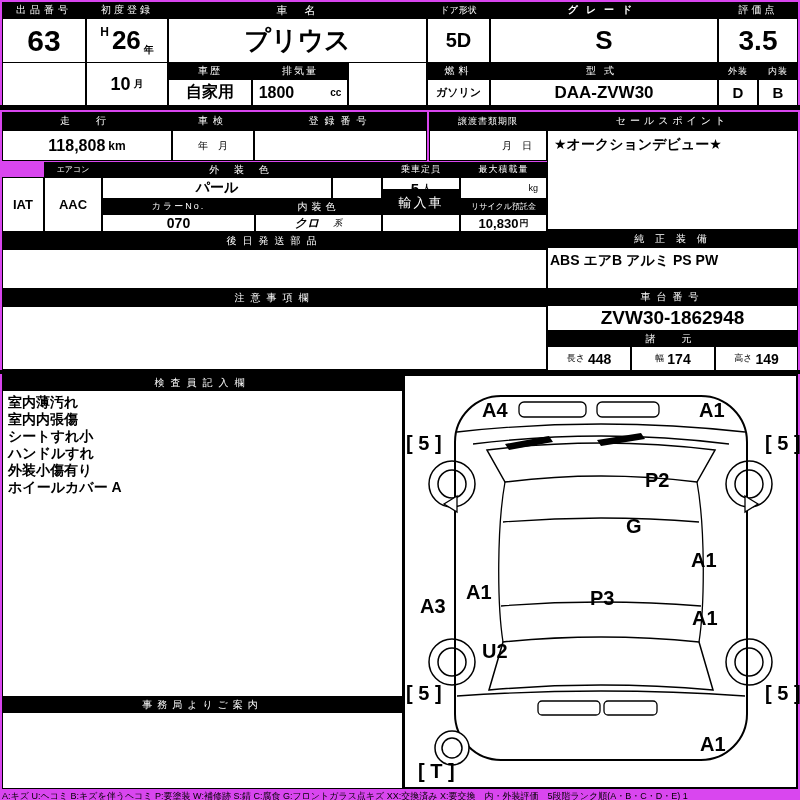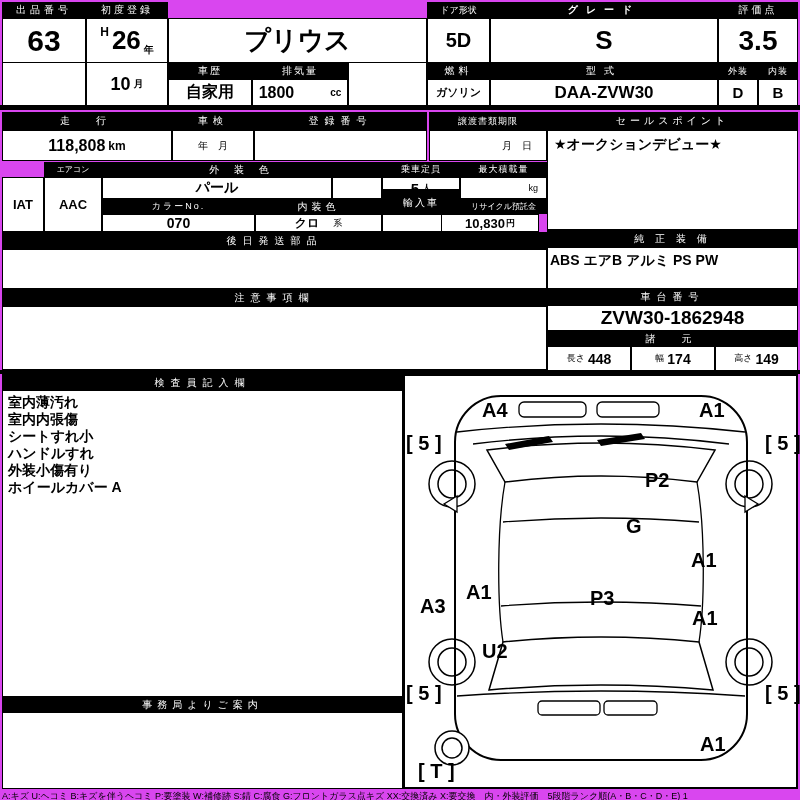--- a/index.html
+++ b/index.html
@@ -33,20 +33,21 @@
   <div class="cell" style="left:86px;top:18px;width:82px;height:45px;">
     <span class="sup" style="font-size:12px;">H</span>
     <span style="font-size:26px;">26</span>
     <span class="sub" style="font-size:10px;">年</span>
   </div>
   <div class="cell" style="left:86px;top:62px;width:82px;height:44px;">
     <span style="font-size:18px;">10</span>
     <span style="font-size:10px;">月</span>
   </div>
 
+  <div class="hdr" style="left:168px;top:2px;width:259px;height:16px;font-size:11px;">車　名</div>
   <div class="cell" style="left:168px;top:18px;width:259px;height:45px;font-size:26px;">プリウス</div>
 
   <div class="hdr" style="left:168px;top:62px;width:84px;height:18px;letter-spacing:2px;">車歴</div>
   <div class="cell" style="left:168px;top:79px;width:84px;height:27px;font-size:16px;">自家用</div>
 
   <div class="hdr" style="left:252px;top:62px;width:96px;height:18px;letter-spacing:2px;">排気量</div>
   <div class="cell" style="left:252px;top:79px;width:96px;height:27px;gap:36px;">
     <span style="font-size:16px;">1800</span>
     <span style="font-size:10px;">cc</span>
   </div>
@@ -99,28 +100,28 @@
   <div class="cell" style="left:382px;top:177px;width:78px;height:22px;">
     <span style="font-size:15px;">5</span>
     <span style="font-size:9px;">人</span>
   </div>
   <div class="hdr" style="left:460px;top:162px;width:87px;height:15px;font-size:9px;letter-spacing:1px;">最大積載量</div>
   <div class="cell" style="left:460px;top:177px;width:87px;height:22px;font-size:9px;font-weight:normal;justify-content:flex-end;padding-right:8px;">kg</div>
 
   <div class="hdr" style="left:102px;top:199px;width:153px;height:15px;font-size:9px;letter-spacing:2px;">カラーNo.</div>
   <div class="cell" style="left:102px;top:214px;width:153px;height:18px;font-size:14px;">070</div>
   <div class="hdr" style="left:255px;top:199px;width:127px;height:15px;letter-spacing:4px;">内装色</div>
-  <div class="cell" style="left:255px;top:214px;width:127px;height:18px;gap:14px;">
+  <div class="cell" style="left:255px;top:214px;width:127px;height:18px;gap:14px;font-style:italic;">
     <span style="font-size:12px;">クロ</span>
     <span style="font-size:9px;font-weight:normal;">系</span>
   </div>
-  <div class="hdr" style="left:382px;top:189px;width:78px;height:27px;font-size:10px;letter-spacing:2px;">輸入車</div>
+  <div class="hdr" style="left:382px;top:189px;width:78px;height:27px;font-size:13px;letter-spacing:2px;">輸入車</div>
   <div class="cell" style="left:382px;top:214px;width:78px;height:18px;"></div>
   <div class="hdr" style="left:460px;top:199px;width:87px;height:15px;font-size:8px;letter-spacing:0;">リサイクル預託金</div>
-  <div class="cell" style="left:441px;top:214px;width:98px;height:18px;gap:1px;">
+  <div class="cell" style="left:460px;top:214px;width:87px;height:18px;gap:1px;">
     <span style="font-size:13px;">10,830</span>
     <span style="font-size:9px;">円</span>
   </div>
 
   <div class="hdr" style="left:2px;top:232px;width:545px;height:17px;letter-spacing:6px;">後日発送部品</div>
   <div class="cell" style="left:2px;top:249px;width:545px;height:40px;"></div>
 
   <div class="hdr" style="left:547px;top:230px;width:251px;height:17px;letter-spacing:4px;">純 正 装 備</div>
   <div class="cell" style="left:547px;top:247px;width:251px;height:42px;align-items:flex-start;justify-content:flex-start;padding:4px 2px;font-size:14px;">ABS エアB アルミ PS PW</div>
 

